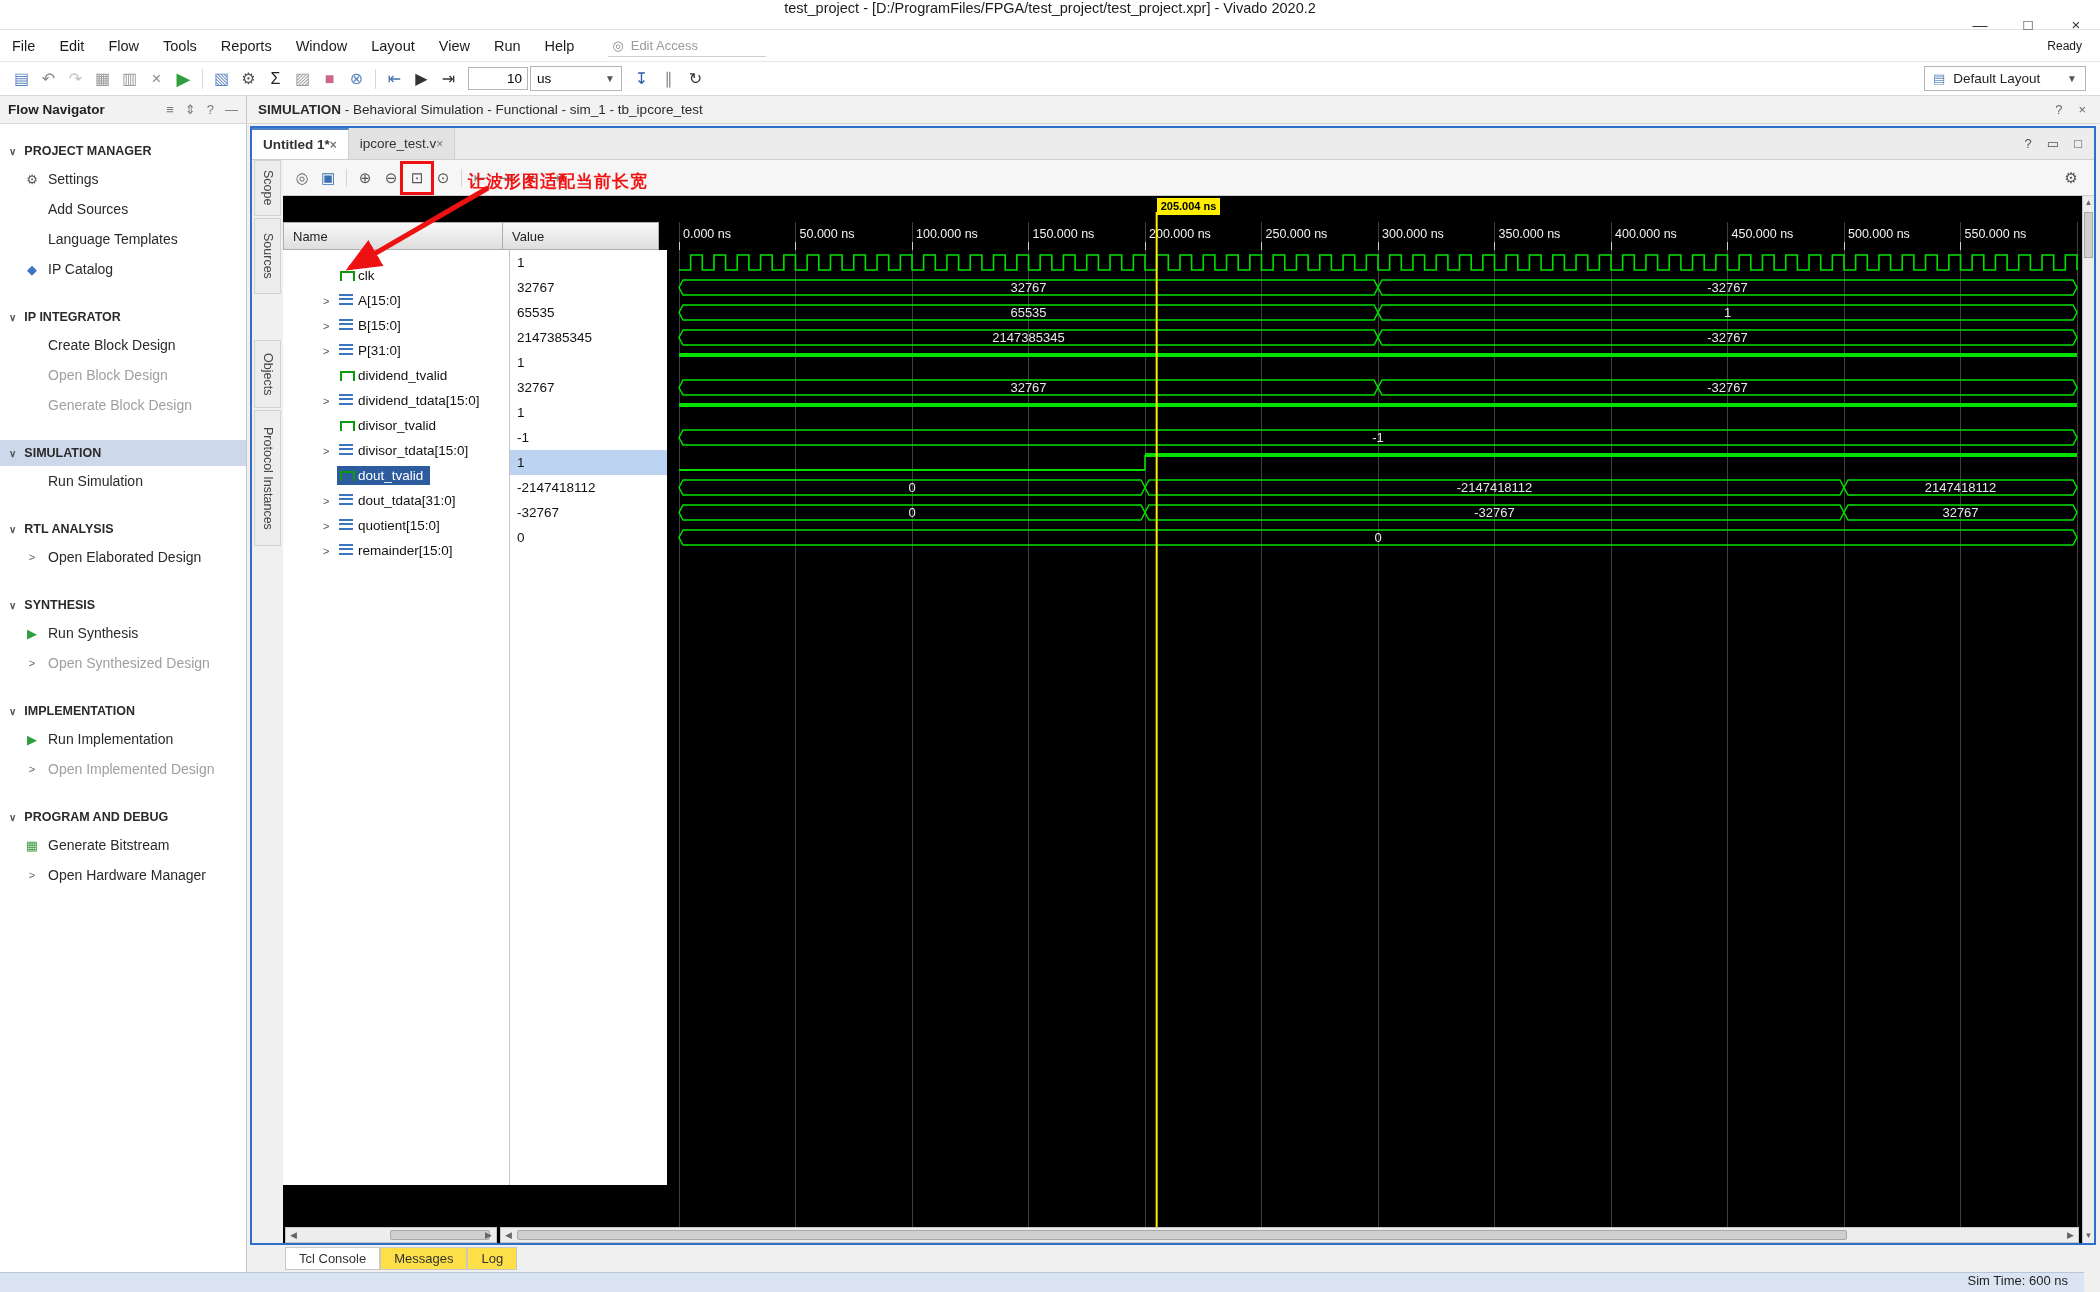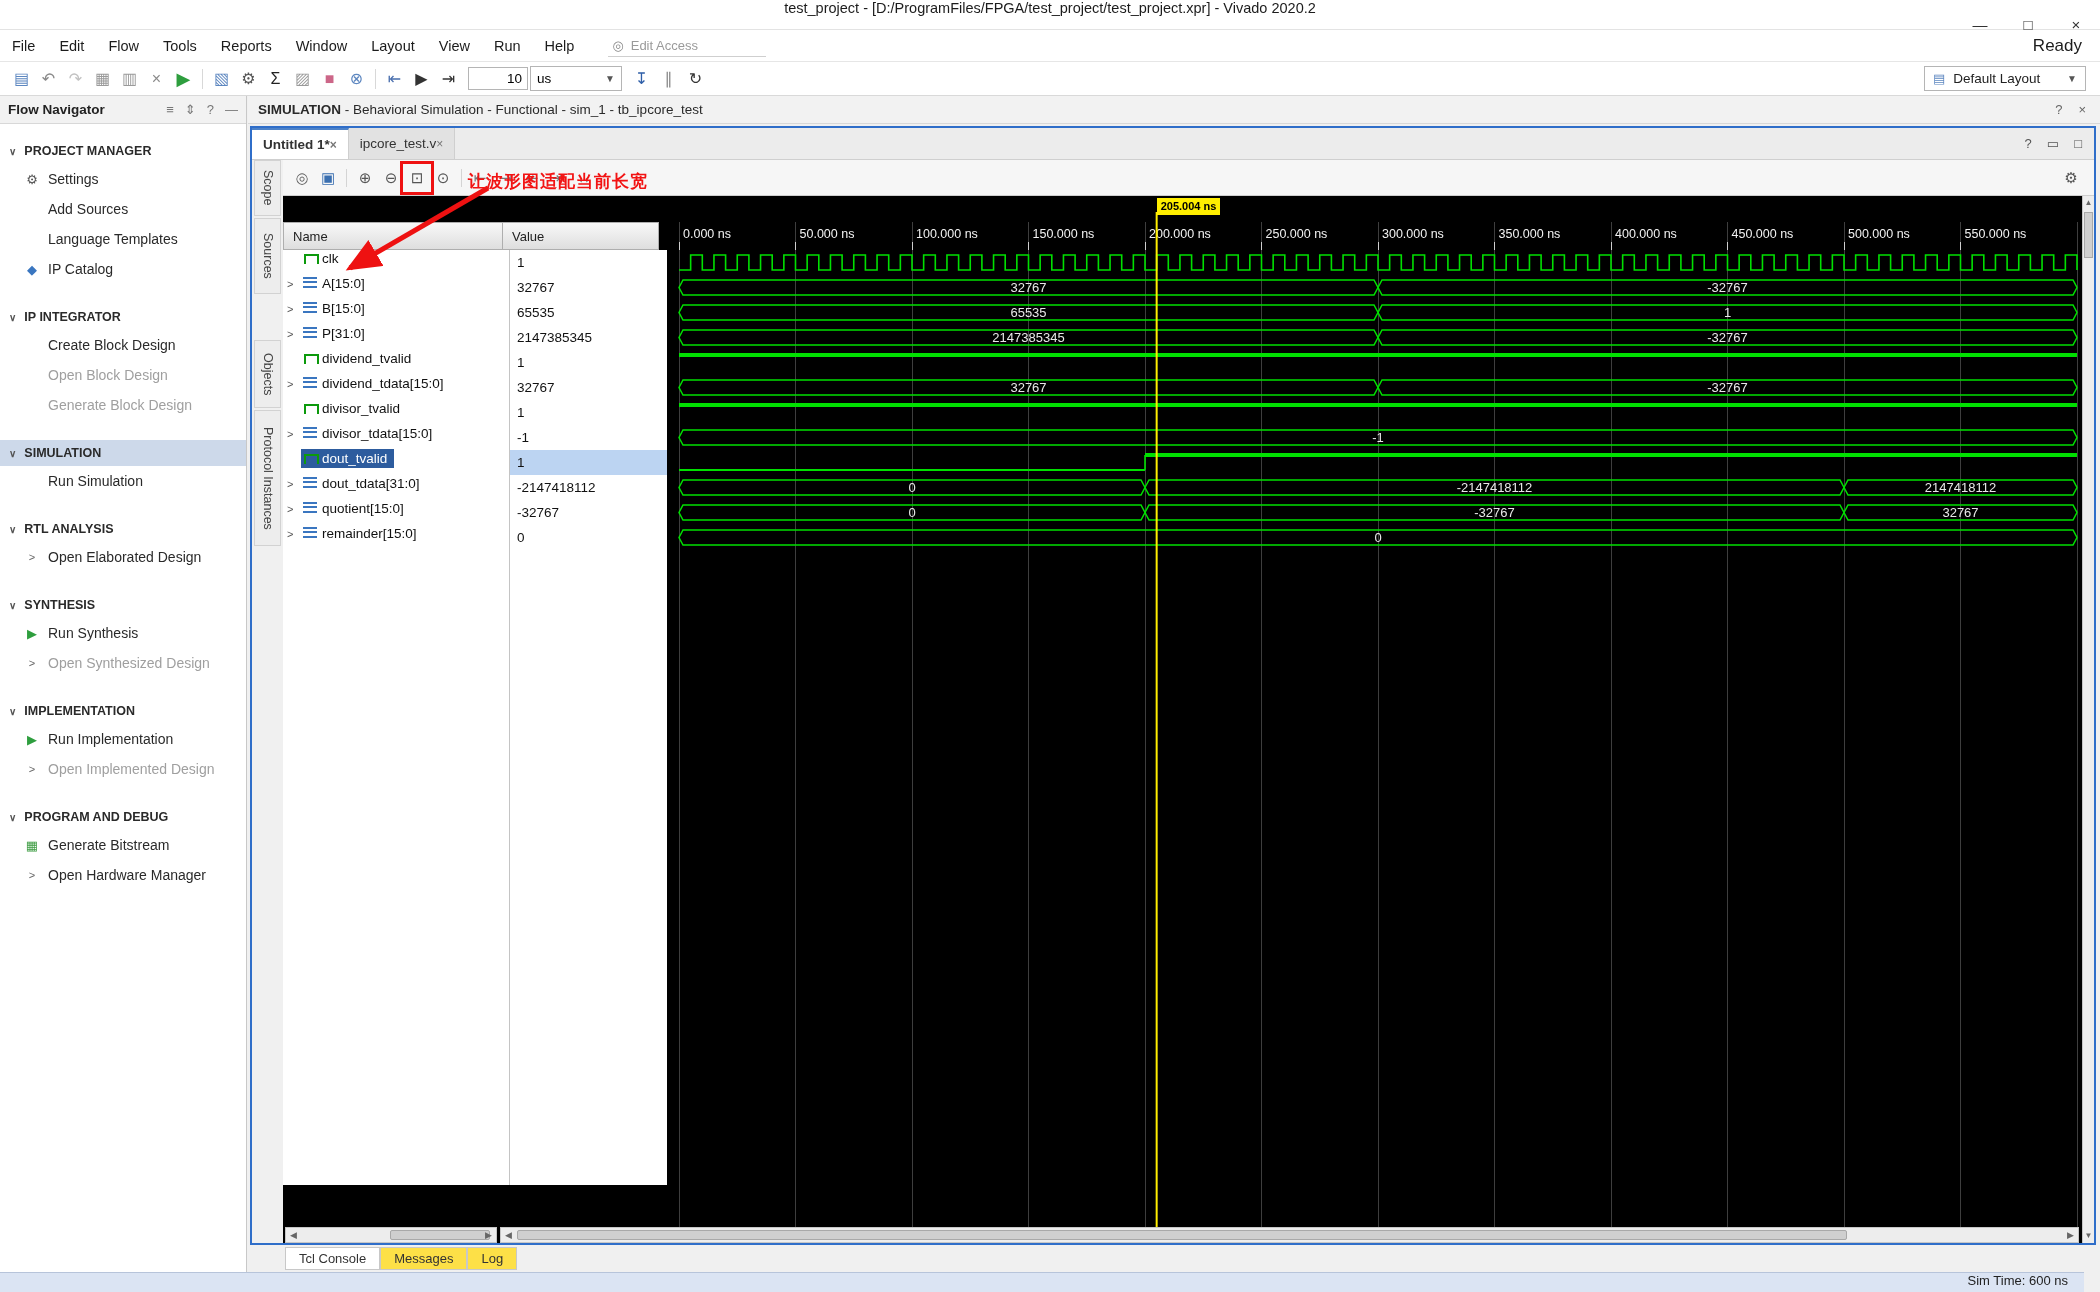--- a/index.html
+++ b/index.html
@@ -14,21 +14,21 @@
   .title-text { font-size:14.5px; color:#1c1c1c; }
   .win-controls { margin-left:auto; display:flex; height:100%; }
   .win-btn { width:48px; height:100%; display:flex; align-items:center; justify-content:center; font-size:15px; color:#333; }
 
   
   .menubar { position:absolute; left:0; top:30px; width:100%; height:32px; background:#fff; border-bottom:1px solid #e6e6e6; display:flex; align-items:center; }
   .menu-items { display:flex; }
   .menu-item { padding:0 12px; font-size:14.5px; color:#1c1c1c; }
   .quick-access { margin-left:22px; width:158px; height:23px; border-bottom:1px solid #cfcfcf; display:flex; align-items:center; gap:7px; color:#9a9a9a; font-size:13px; padding-left:4px; }
   .qa-icon { font-size:13px; color:#8a8a8a; }
-  .ready-label { margin-left:auto; margin-right:18px; font-size:17px; color:#1c1c1c; }
+  .ready-label { margin-left:auto; margin-right:18px; font-size:12px; color:#1c1c1c; }
 
   
   .toolbar { position:absolute; left:0; top:62px; width:100%; height:34px; background:#fff; border-bottom:1px solid #d9d9d9; display:flex; align-items:center; padding-left:8px; }
   .tb-icon { min-width:27px; height:27px; display:flex; align-items:center; justify-content:center; font-size:16px; }
   .tb-sep { width:1px; height:20px; background:#d8d8d8; margin:0 5px; }
   .time-input { width:60px; height:23px; border:1px solid #b5b5b5; font-size:13.5px; text-align:right; padding-right:5px; font-family:inherit; margin:0 2px 0 6px; background:#fff; }
   .unit-select { width:92px; height:25px; border:1px solid #b5b5b5; background:#fff; font-size:13.5px; display:flex; align-items:center; padding:0 6px; margin-right:6px; }
   .select-arrow { margin-left:auto; font-size:10px; color:#555; }
   .layout-select { margin-left:auto; margin-right:14px; width:162px; height:25px; border:1px solid #b5b5b5; background:#fff; display:flex; align-items:center; gap:8px; padding:0 8px; font-size:13.5px; color:#222; }
 
@@ -70,21 +70,21 @@
   .wt-icon.red-boxed { outline:3px solid #ee1111; outline-offset:1px; }
   .wt-sep { width:1px; height:18px; background:#d4d4d4; margin:0 5px; }
   .wt-gear { margin-left:auto; margin-right:10px; font-size:15px; color:#555; }
 
   .wave-content { position:relative; position:absolute; left:0; top:36px; right:0; bottom:0; background:#000; overflow:hidden; }
   .col-header { position:absolute; top:26px; height:28px; background:linear-gradient(#f8f8f8,#dedede); border:1px solid #aeaeae; display:flex; align-items:center; padding-left:9px; font-size:13px; color:#222; }
   .name-header { left:0; width:227px; }
   .value-header { left:219px; width:157px; }
   .names-fill { position:absolute; left:0; top:54px; width:227px; height:935px; background:#fff; border-right:1px solid #c4c4c4; }
   .values-fill { position:absolute; left:227px; top:54px; width:157px; height:935px; background:#fff; }
-  .name-rows { position:absolute; left:0; top:50px; width:184px; }
+  .name-rows { position:absolute; left:0; top:67px; width:184px;padding-left:36px; }
   .value-rows { position:absolute; left:227px; top:54px; width:157px; }
   .name-row { height:25px; display:flex; align-items:center; padding-left:4px; }
   .name-row .chev { width:14px; font-size:11px; color:#555; flex:0 0 14px; }
   .sel-wrap { display:flex; align-items:center; gap:5px; padding:2px 7px 2px 2px; }
   .name-row.selected .sel-wrap { background:#2d5c9e; }
   .name-row.selected .name-label { color:#fff; }
   .sig-icon { width:14px; height:13px; flex:0 0 14px; }
   .sig-icon.bus { background:repeating-linear-gradient(to bottom,#3a76c0 0 2px,transparent 2px 4.4px); }
   .sig-icon.bit { position:relative; }
   .sig-icon.bit::before { content:""; position:absolute; left:1px; top:2px; width:11px; height:8px; border:2px solid #0c9a0c; border-bottom:none; }

